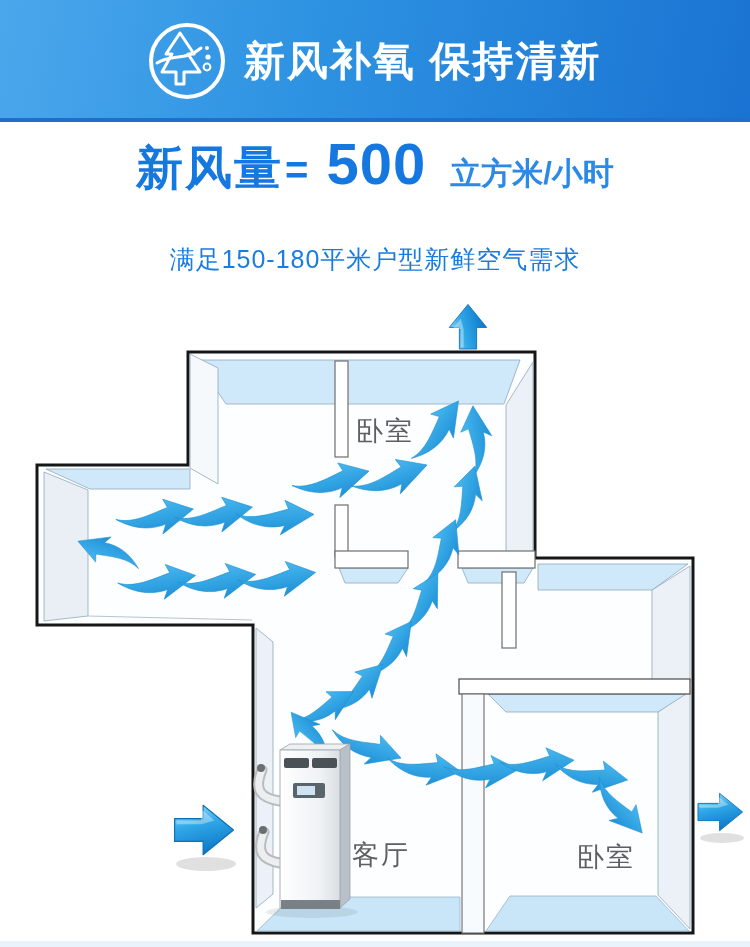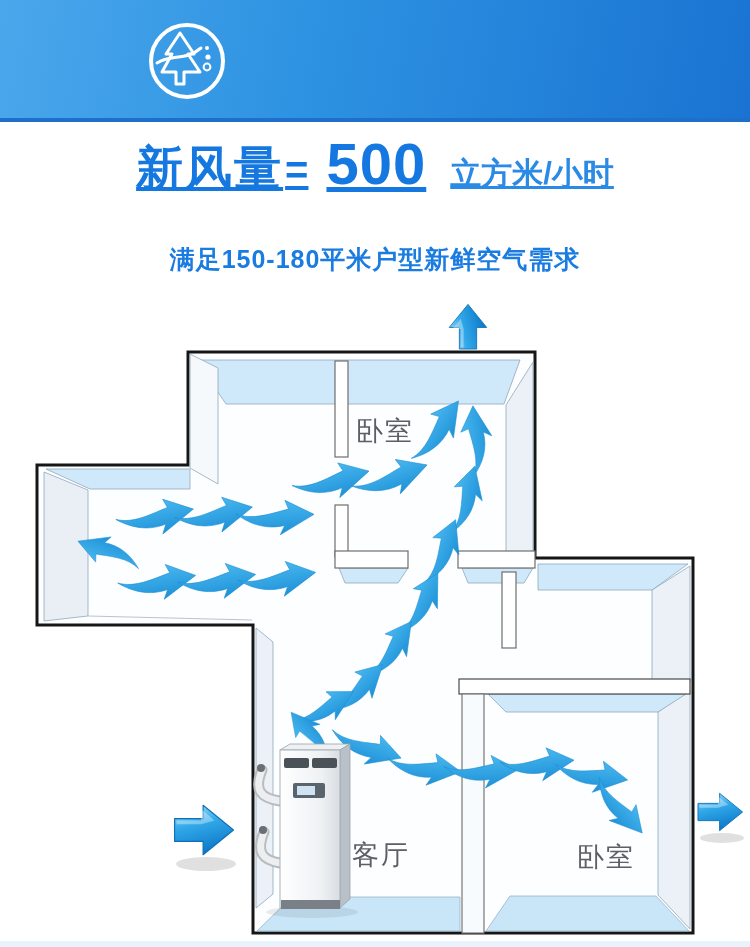--- a/index.html
+++ b/index.html
@@ -16,48 +16,49 @@
   .banner-icon{position:absolute;left:146px;top:20px;width:82px;height:82px;}
   .banner-title{
     position:absolute;left:244px;top:34px;margin:0;
     font-size:41px;font-weight:bold;color:#ffffff;letter-spacing:2px;white-space:nowrap;
   }
   
   .headline{
     position:absolute;top:130px;left:0;width:750px;text-align:center;
     color:#1577e0;white-space:nowrap;
   }
-  .headline .part{display:inline-block;vertical-align:baseline;text-decoration:underline;}
+  .headline .part{display:inline-block;vertical-align:baseline;}
   .hl-prefix{font-size:47px;font-weight:700;letter-spacing:2px;}
   .hl-eq{font-size:40px;font-weight:800;margin:0 2px;}
   .hl-value{font-size:58px;font-weight:800;letter-spacing:1px;margin-left:16px;}
   .hl-unit{font-size:31px;font-weight:600;color:#2a8ae6;margin-left:24px;}
   
   .subtitle{
     position:absolute;top:243px;left:0;width:750px;text-align:center;
-    font-size:25px;font-weight:700;color:#1a7ce0;letter-spacing:1px;
+    font-size:25px;font-weight:400;color:#1a7ce0;letter-spacing:1px;
   }
   
   .scene{position:absolute;top:290px;left:0;}
   .room-label{font-size:27px;letter-spacing:2px;}
   
   .bottom-strip{position:absolute;left:0;bottom:0;width:750px;height:6px;background:#e9f3fb;}
 </style>
 </head>
 <body>
 
 <div class="banner">
   <svg class="banner-icon" viewBox="0 0 82 82">
     <circle cx="41" cy="41" r="36" fill="none" stroke="#ffffff" stroke-width="4"></circle>
     <path d="M34,13 L48,34 L42,34 L54,52 L38,52 L38,64 L30,64 L30,52 L16,52 L26,34 L20,34 Z" fill="none" stroke="#ffffff" stroke-width="3" stroke-linejoin="round"></path>
     <path d="M11,43 C25,34 40,41 55,28" fill="none" stroke="#ffffff" stroke-width="3" stroke-linecap="round"></path>
     <circle cx="61" cy="28" r="2" fill="#ffffff"></circle>
     <circle cx="62" cy="37" r="2.6" fill="#ffffff"></circle>
     <circle cx="61" cy="47" r="3.4" fill="none" stroke="#ffffff" stroke-width="2"></circle>
   </svg>
+  <h1 class="banner-title">新风补氧 保持清新</h1>
 </div>
 
 <div class="headline">
   <span class="part hl-prefix">新风量</span><span class="part hl-eq">=</span><span class="part hl-value">500</span><span class="part hl-unit">立方米/小时</span>
 </div>
 
 <div class="subtitle">满足150-180平米户型新鲜空气需求</div>
 
 <svg class="scene" width="750" height="657" viewBox="0 290 750 657">
   <defs>

